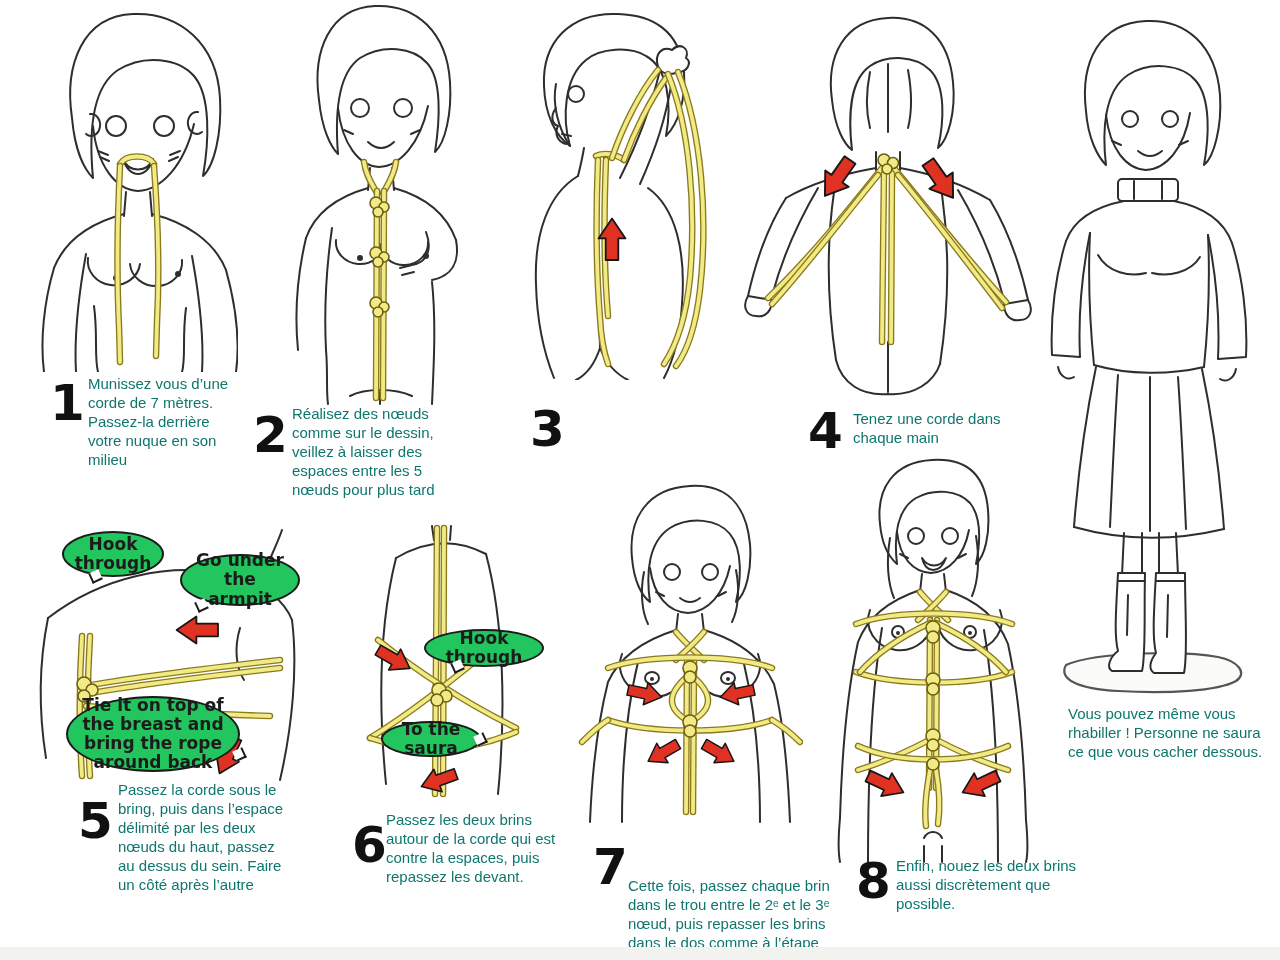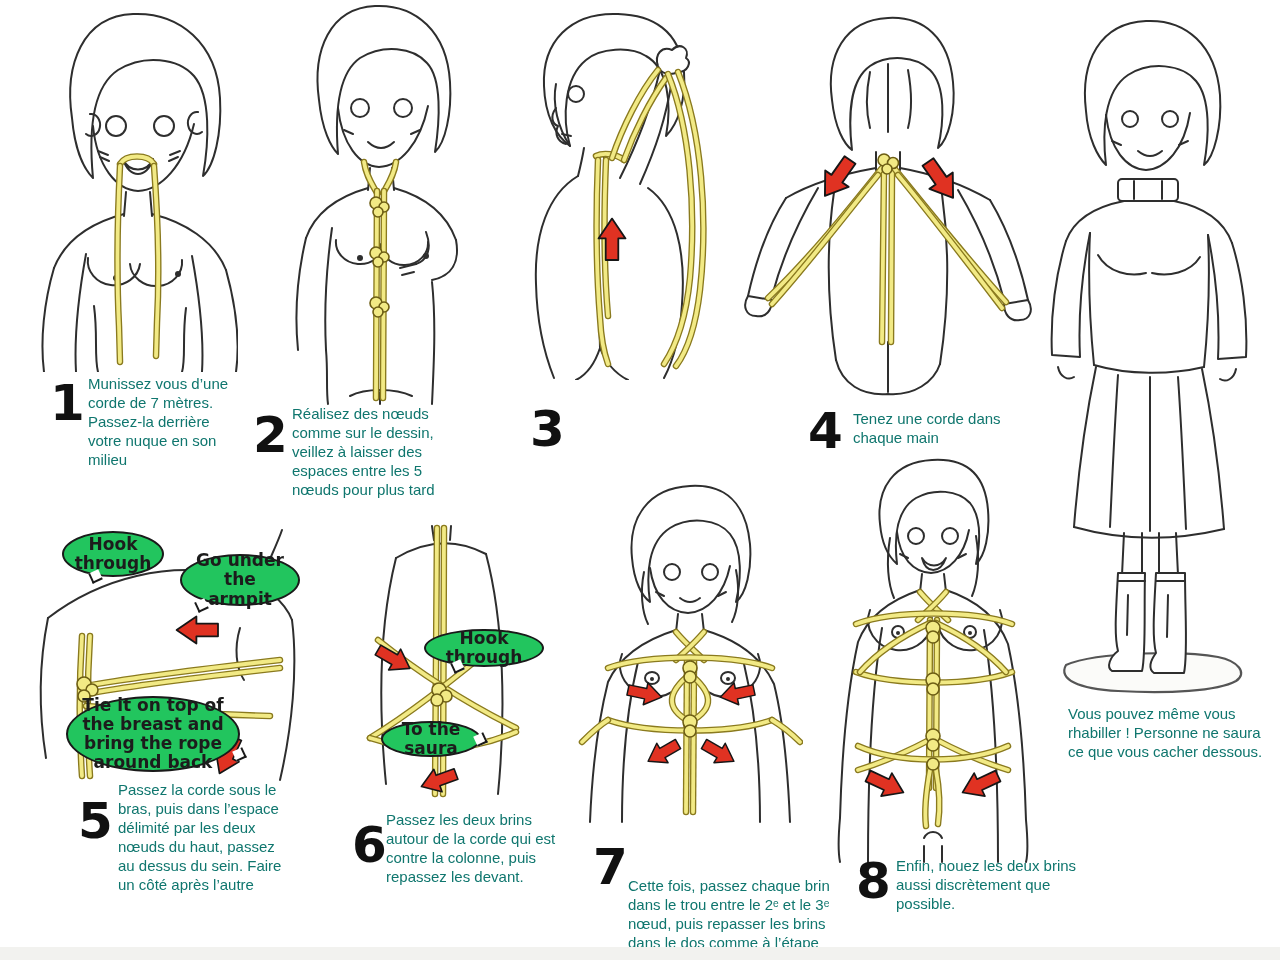--- a/index.html
+++ b/index.html
@@ -368,24 +368,24 @@
 
   <div class="step-num" style="left:253px;top:410px">2</div>
   <div class="caption" style="left:292px;top:404px;width:172px">Réalisez des nœuds comme sur le dessin, veillez à laisser des espaces entre les 5 nœuds pour plus tard</div>
 
   <div class="step-num" style="left:530px;top:404px">3</div>
 
   <div class="step-num" style="left:808px;top:406px">4</div>
   <div class="caption" style="left:853px;top:409px;width:185px">Tenez une corde dans chaque main</div>
 
   <div class="step-num" style="left:78px;top:796px">5</div>
-  <div class="caption" style="left:118px;top:780px;width:172px">Passez la corde sous le bras, puis dans l’espace délimité par les deux nœuds du haut, passez au dessus du sein. Faire un côté après l’autre</div>
+  <div class="caption" style="left:118px;top:780px;width:172px">Passez la corde sous le bring, puis dans l’espace délimité par les deux nœuds du haut, passez au dessus du sein. Faire un côté après l’autre</div>
 
   <div class="step-num" style="left:352px;top:820px">6</div>
-  <div class="caption" style="left:386px;top:810px;width:178px">Passez les deux brins autour de la corde qui est contre la colonne, puis repassez les devant.</div>
+  <div class="caption" style="left:386px;top:810px;width:178px">Passez les deux brins autour de la corde qui est contre la espaces, puis repassez les devant.</div>
 
   <div class="step-num" style="left:593px;top:842px">7</div>
   <div class="caption" style="left:628px;top:876px;width:212px">Cette fois, passez chaque brin dans le trou entre le 2ᵉ et le 3ᵉ nœud, puis repasser les brins dans le dos comme à l’étape précédente.</div>
 
   <div class="step-num" style="left:856px;top:856px">8</div>
   <div class="caption" style="left:896px;top:856px;width:200px">Enfin, nouez les deux brins aussi discrètement que possible.</div>
 
   <div class="caption" style="left:1068px;top:704px;width:206px">Vous pouvez même vous rhabiller ! Personne ne saura ce que vous cacher dessous.</div>
 
   <div style="position:absolute;left:0;bottom:0;width:1280px;height:13px;background:#f2f2ef;"></div>

